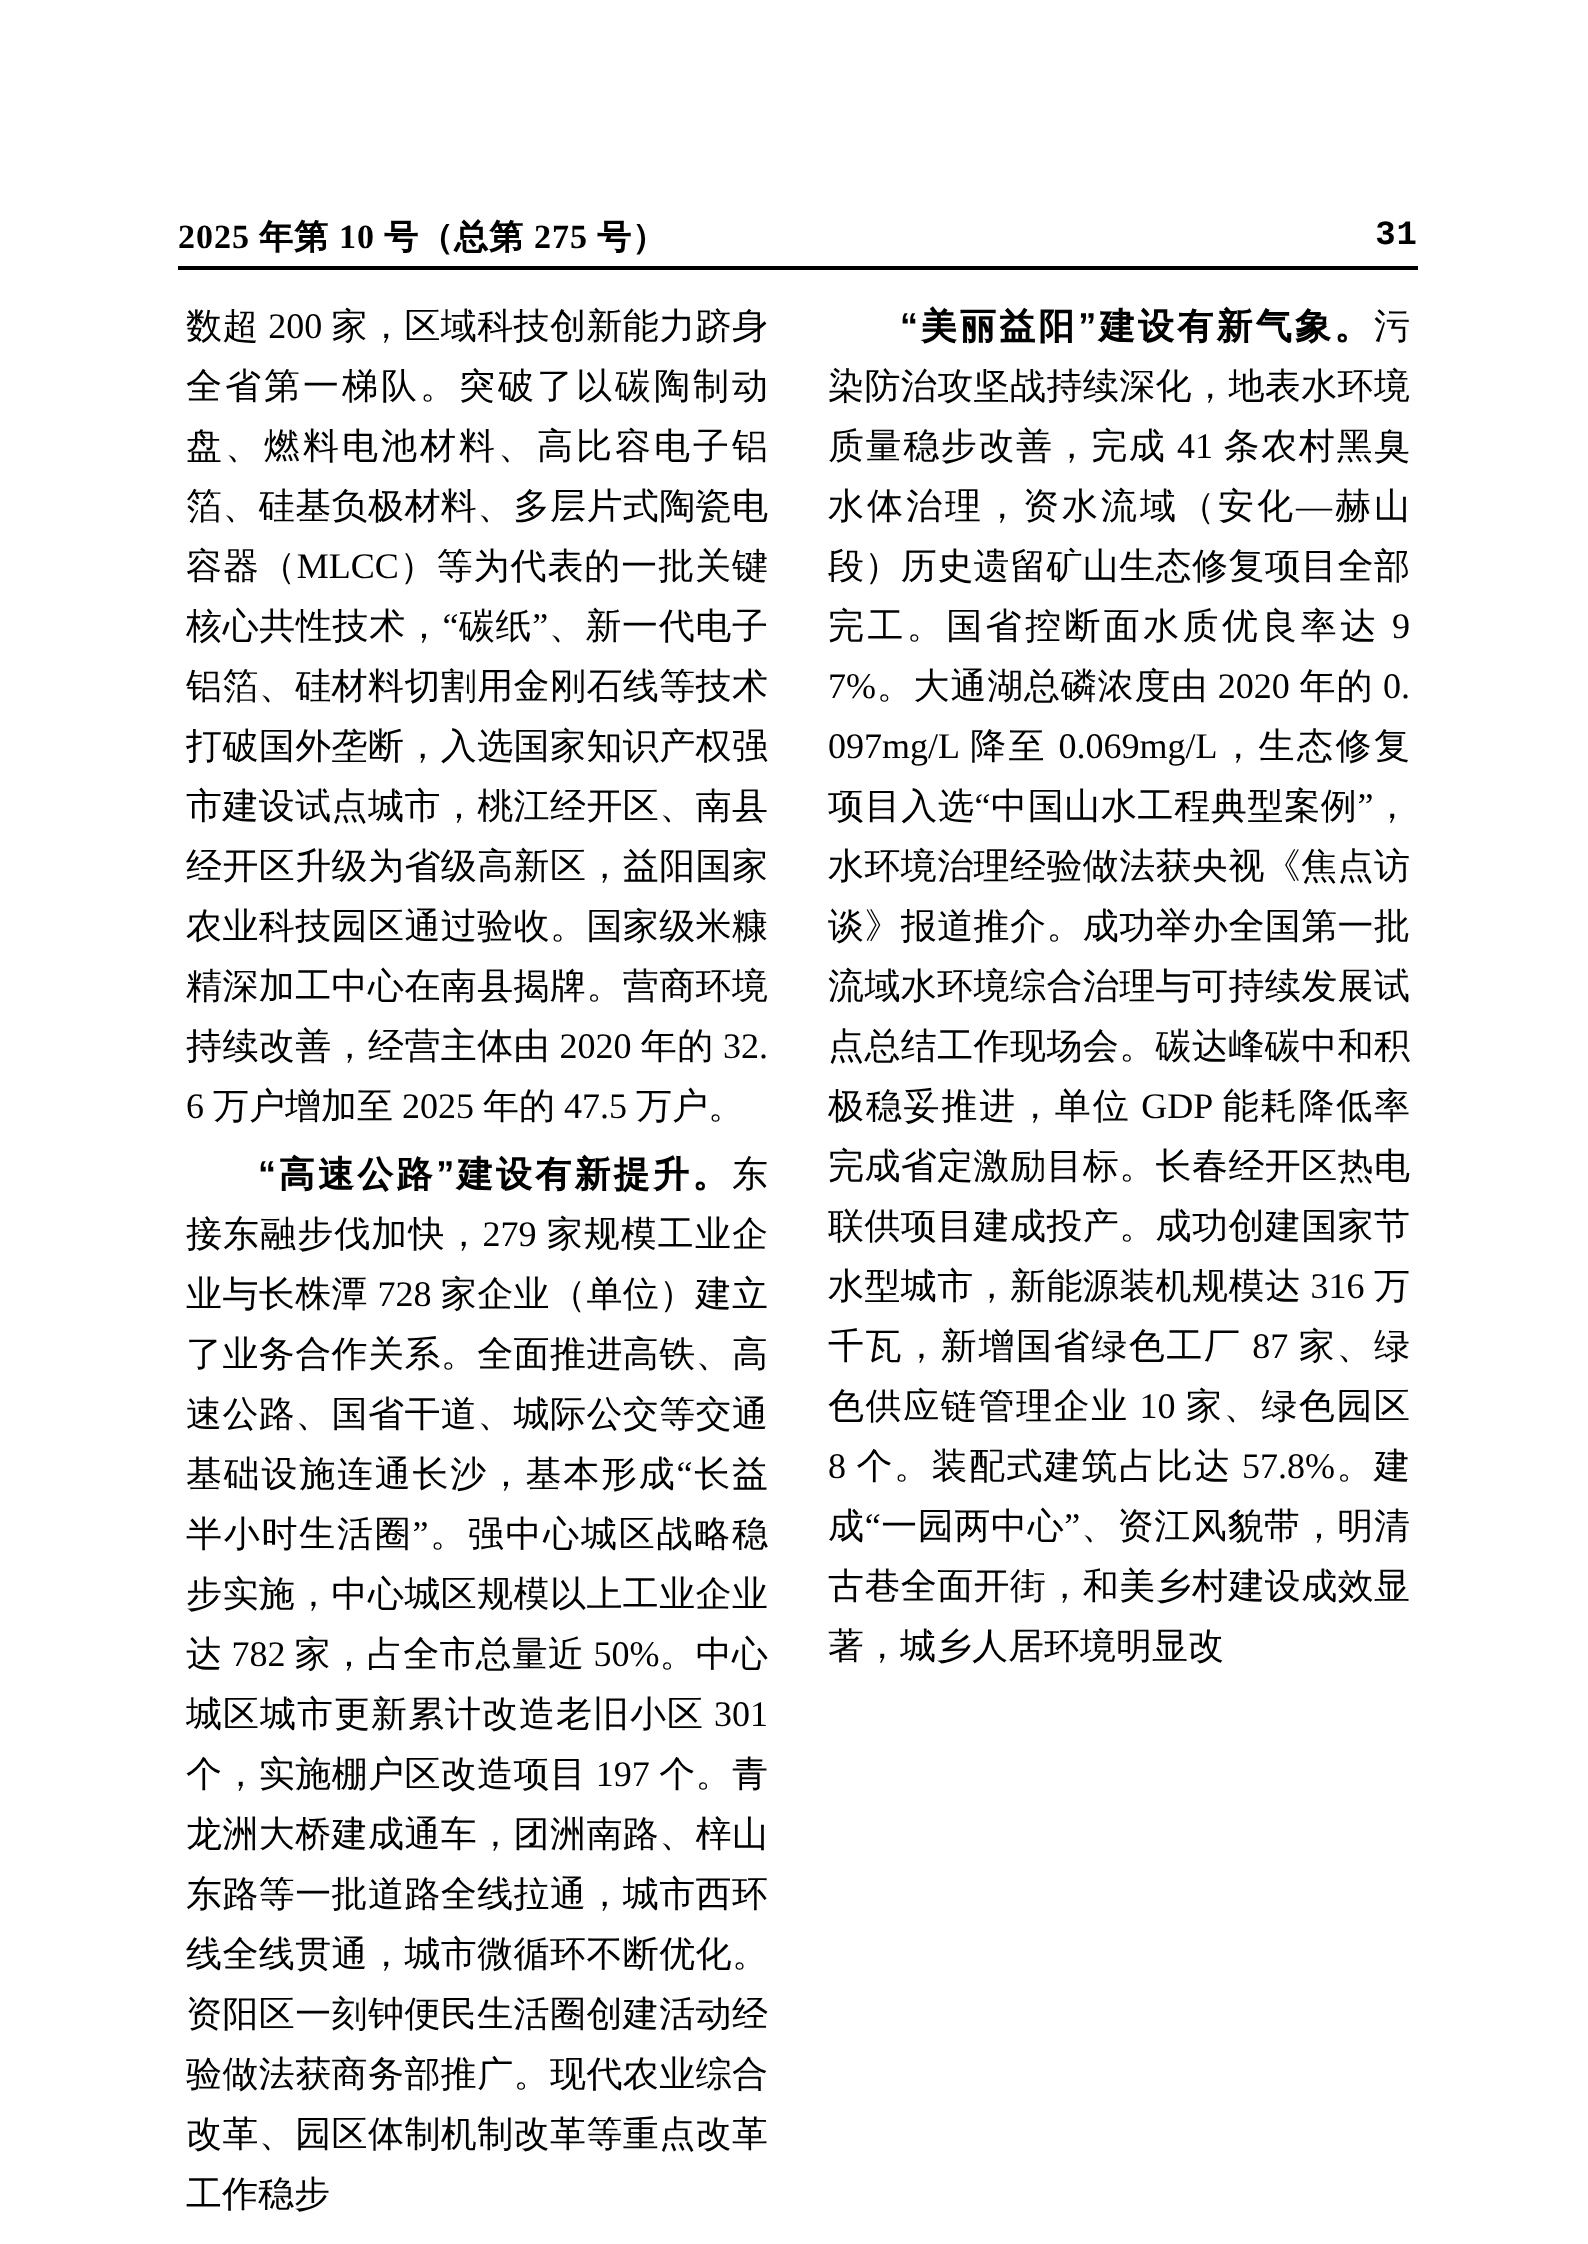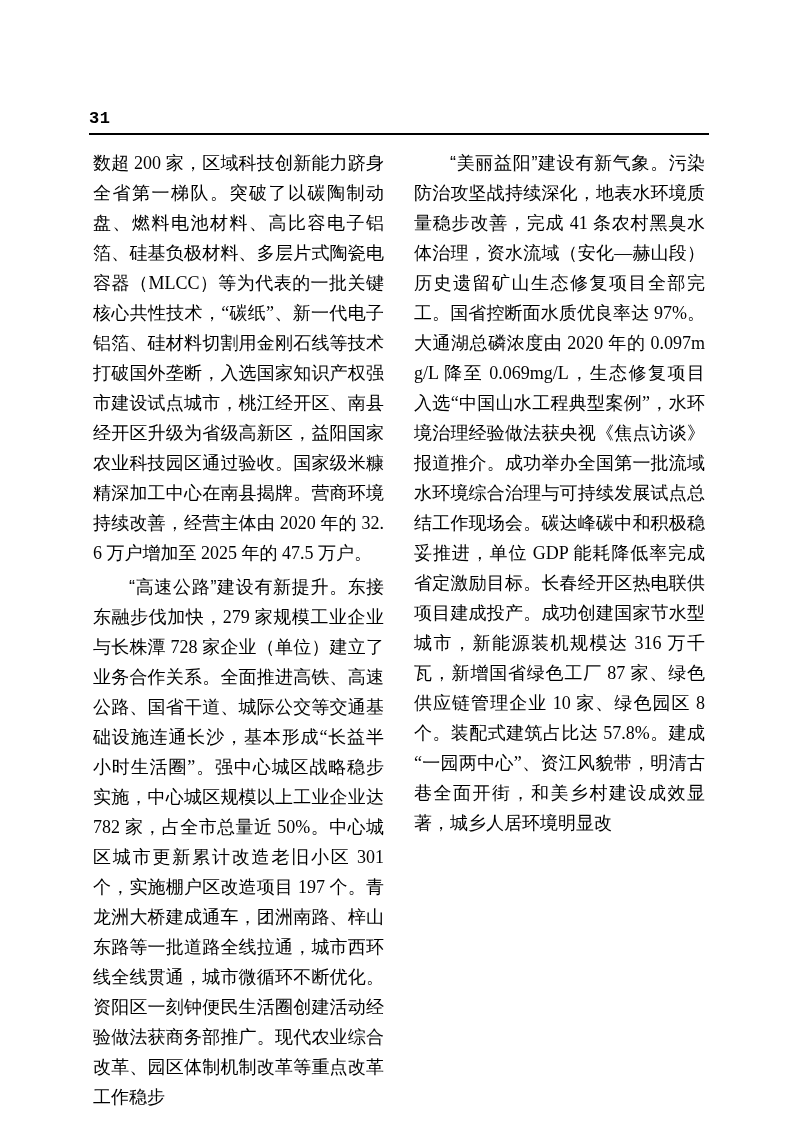--- a/index.html
+++ b/index.html
@@ -55,31 +55,32 @@
   }
   .para {
     margin: 4px;
     word-break: break-all;
   }
   .para.indent {
     text-indent: 2em;
   }
   .lead {
     font-family: "Liberation Sans", "DejaVu Sans", sans-serif;
-    font-weight: 400;
+    font-weight: 700;
     letter-spacing: 0.5px;
   }
 </style>
 </head>
 <body>
 
 <div class="page">
   <div class="content">
 
     <div class="running-header">
+      <span class="issue">2025 年第 10 号（总第 275 号）</span>
       <span class="pagenum">31</span>
     </div>
 
     <div class="columns">
       <div class="col">
           <p class="para"><span>数超 200 家，区域科技创新能力跻身全省第一梯队。突破了以碳陶制动盘、燃料电池材料、高比容电子铝箔、硅基负极材料、多层片式陶瓷电容器（MLCC）等为代表的一批关键核心共性技术，“碳纸”、新一代电子铝箔、硅材料切割用金刚石线等技术打破国外垄断，入选国家知识产权强市建设试点城市，桃江经开区、南县经开区升级为省级高新区，益阳国家农业科技园区通过验收。国家级米糠精深加工中心在南县揭牌。营商环境持续改善，经营主体由 2020 年的 32.6 万户增加至 2025 年的 47.5 万户。</span></p>
           <p class="para indent"><b class="lead">“高速公路”建设有新提升。</b><span>东接东融步伐加快，279 家规模工业企业与长株潭 728 家企业（单位）建立了业务合作关系。全面推进高铁、高速公路、国省干道、城际公交等交通基础设施连通长沙，基本形成“长益半小时生活圈”。强中心城区战略稳步实施，中心城区规模以上工业企业达 782 家，占全市总量近 50%。中心城区城市更新累计改造老旧小区 301 个，实施棚户区改造项目 197 个。青龙洲大桥建成通车，团洲南路、梓山东路等一批道路全线拉通，城市西环线全线贯通，城市微循环不断优化。资阳区一刻钟便民生活圈创建活动经验做法获商务部推广。现代农业综合改革、园区体制机制改革等重点改革工作稳步</span></p>
         </div>
       <div class="col">
           <p class="para indent"><b class="lead">“美丽益阳”建设有新气象。</b><span>污染防治攻坚战持续深化，地表水环境质量稳步改善，完成 41 条农村黑臭水体治理，资水流域（安化—赫山段）历史遗留矿山生态修复项目全部完工。国省控断面水质优良率达 97%。大通湖总磷浓度由 2020 年的 0.097mg/L 降至 0.069mg/L，生态修复项目入选“中国山水工程典型案例”，水环境治理经验做法获央视《焦点访谈》报道推介。成功举办全国第一批流域水环境综合治理与可持续发展试点总结工作现场会。碳达峰碳中和积极稳妥推进，单位 GDP 能耗降低率完成省定激励目标。长春经开区热电联供项目建成投产。成功创建国家节水型城市，新能源装机规模达 316 万千瓦，新增国省绿色工厂 87 家、绿色供应链管理企业 10 家、绿色园区 8 个。装配式建筑占比达 57.8%。建成“一园两中心”、资江风貌带，明清古巷全面开街，和美乡村建设成效显著，城乡人居环境明显改</span></p>

